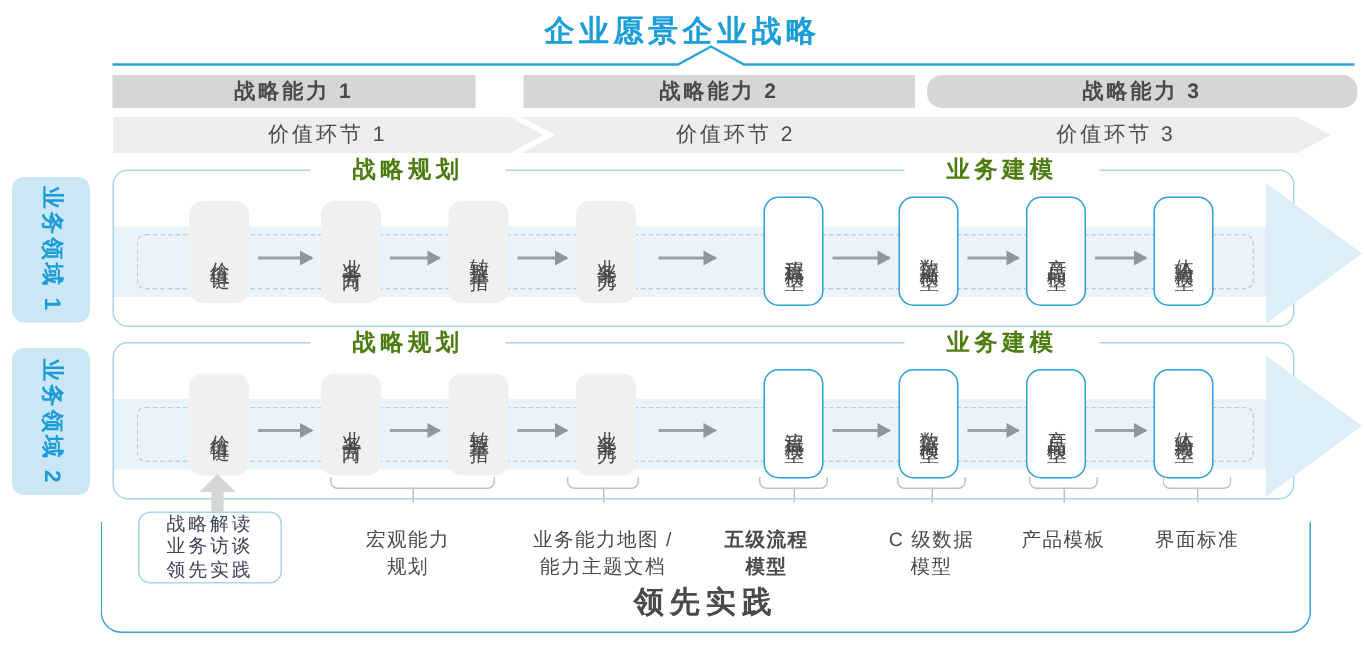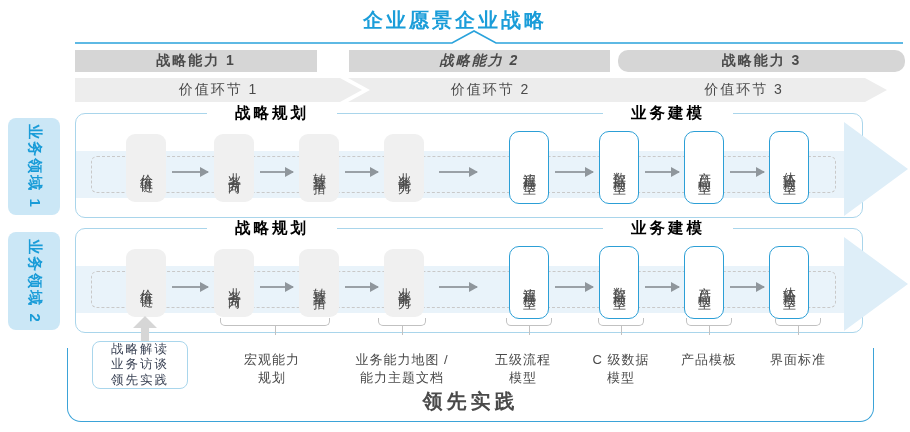--- a/index.html
+++ b/index.html
@@ -30,21 +30,21 @@
 
   
   .panel{position:absolute;left:75px;width:788px;height:105px;border:1.5px solid #a9d5eb;
          border-radius:10px;box-sizing:border-box;}
   .shaft{position:absolute;left:0;top:37px;width:770px;height:47px;background:#e9f3fa;}
   .head{position:absolute;left:768px;top:8px;width:64px;height:94px;background:#deeef8;
         clip-path:polygon(0 0,100% 50%,0 100%);z-index:3;}
   .dashedband{position:absolute;left:15px;top:42px;width:745px;height:37px;
               border:1.5px dashed #c9c9c9;border-radius:6px;box-sizing:border-box;}
   .ptitle{position:absolute;top:-11px;width:130px;text-align:center;background:#fff;
-          font-size:15.5px;font-weight:bold;color:#000000;letter-spacing:3px;z-index:4;}
+          font-size:15.5px;font-weight:bold;color:#4d7c0f;letter-spacing:3px;z-index:4;}
   .vbox{position:absolute;display:flex;align-items:center;justify-content:center;z-index:2;
         writing-mode:vertical-rl;text-orientation:upright;font-size:13px;color:#4a4a4a;
         letter-spacing:3px;box-sizing:border-box;}
   .gbox{top:20px;width:40px;height:68px;background:#f0f0f0;border-radius:9px;}
   .bbox{top:17px;width:40px;height:73px;background:#fff;border:1.5px solid #2c9fd6;border-radius:10px;}
   .harrow{position:absolute;top:57px;height:1.5px;background:#9aa1a7;z-index:2;}
   .harrow::after{content:"";position:absolute;right:-1px;top:-4.5px;width:0;height:0;
                  border-left:9px solid #8f969c;border-top:5.5px solid transparent;
                  border-bottom:5.5px solid transparent;}
 
@@ -78,21 +78,21 @@
     <span>企业愿景</span>
     <span>企业战略</span>
   </div>
   <svg class="hline" width="910" height="48">
     <path d="M75 43 H452 L474 31 L496 43 H903" fill="none" stroke="#2aa3dc" stroke-width="1.6"></path>
   </svg>
 
   <div class="capbar" style="left:75px;width:242px;">
       <span>战略能力 1</span>
     </div>
-  <div class="capbar" style="left:349px;width:261px;font-style:italic;">
+  <div class="capbar" style="left:349px;width:261px;">
       <span>战略能力 2</span>
     </div>
   <div class="capbar" style="left:618px;width:287px;border-radius:10px;">
       <span>战略能力 3</span>
     </div>
 
   <div class="chev first" style="left:75px;width:287px;">
       <span>价值环节 1</span>
     </div>
   <div class="chev mid" style="left:348px;width:285px;">
@@ -174,21 +174,21 @@
   <div class="bracket" style="left:775px;width:46px;"></div>
 
   <div class="anno" style="left:207px;">
     <div>宏观能力</div>
     <div>规划</div>
   </div>
   <div class="anno" style="left:337px;">
     <div>业务能力地图 /</div>
     <div>能力主题文档</div>
   </div>
-  <div class="anno" style="left:458px;">
+  <div class="anno" style="left:446px;font-weight:bold;">
     <div>五级流程</div>
     <div>模型</div>
   </div>
   <div class="anno" style="left:556px;">
     <div>C 级数据</div>
     <div>模型</div>
   </div>
   <div class="anno" style="left:644px;">
     <div>产品模板</div>
   </div>

